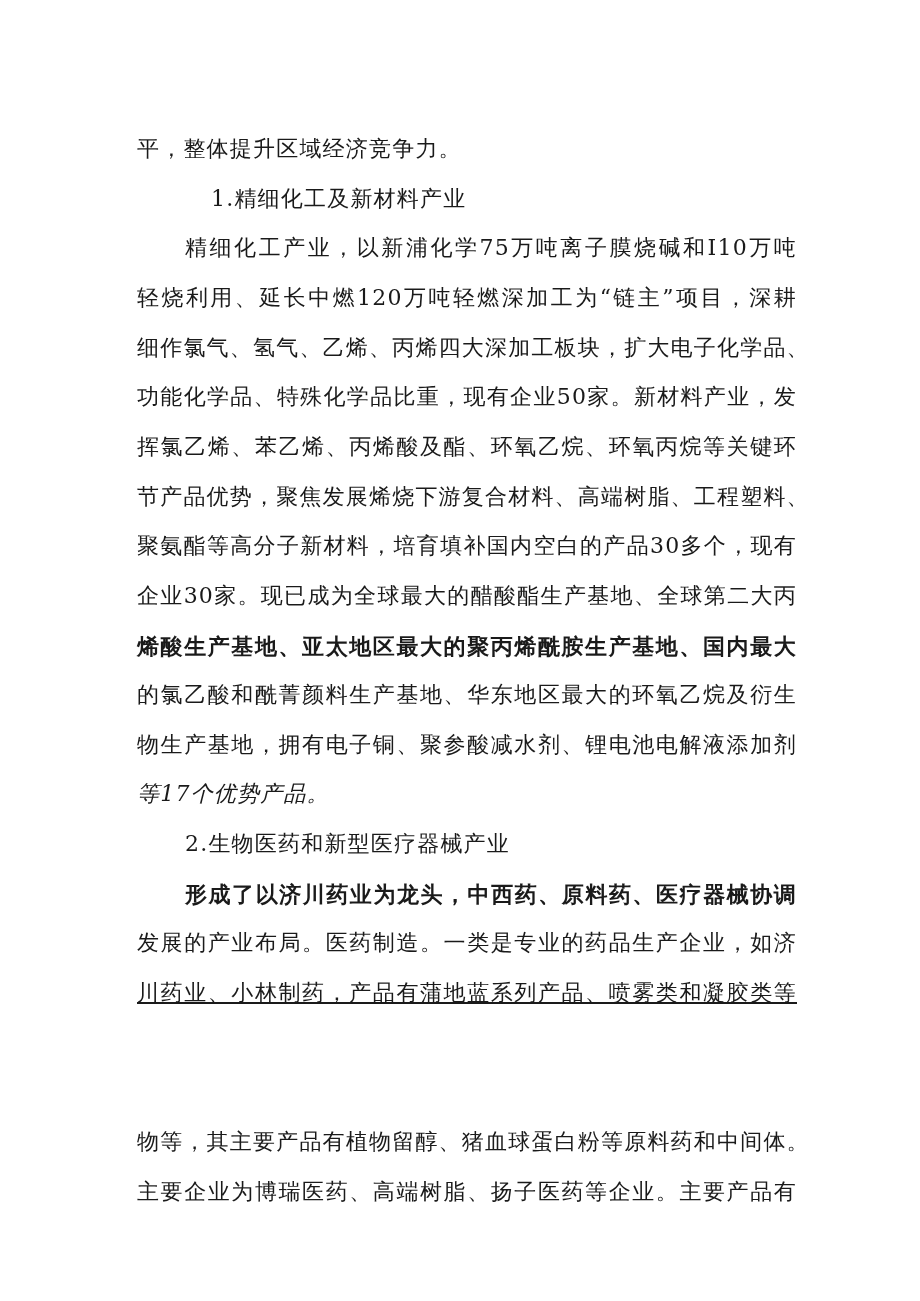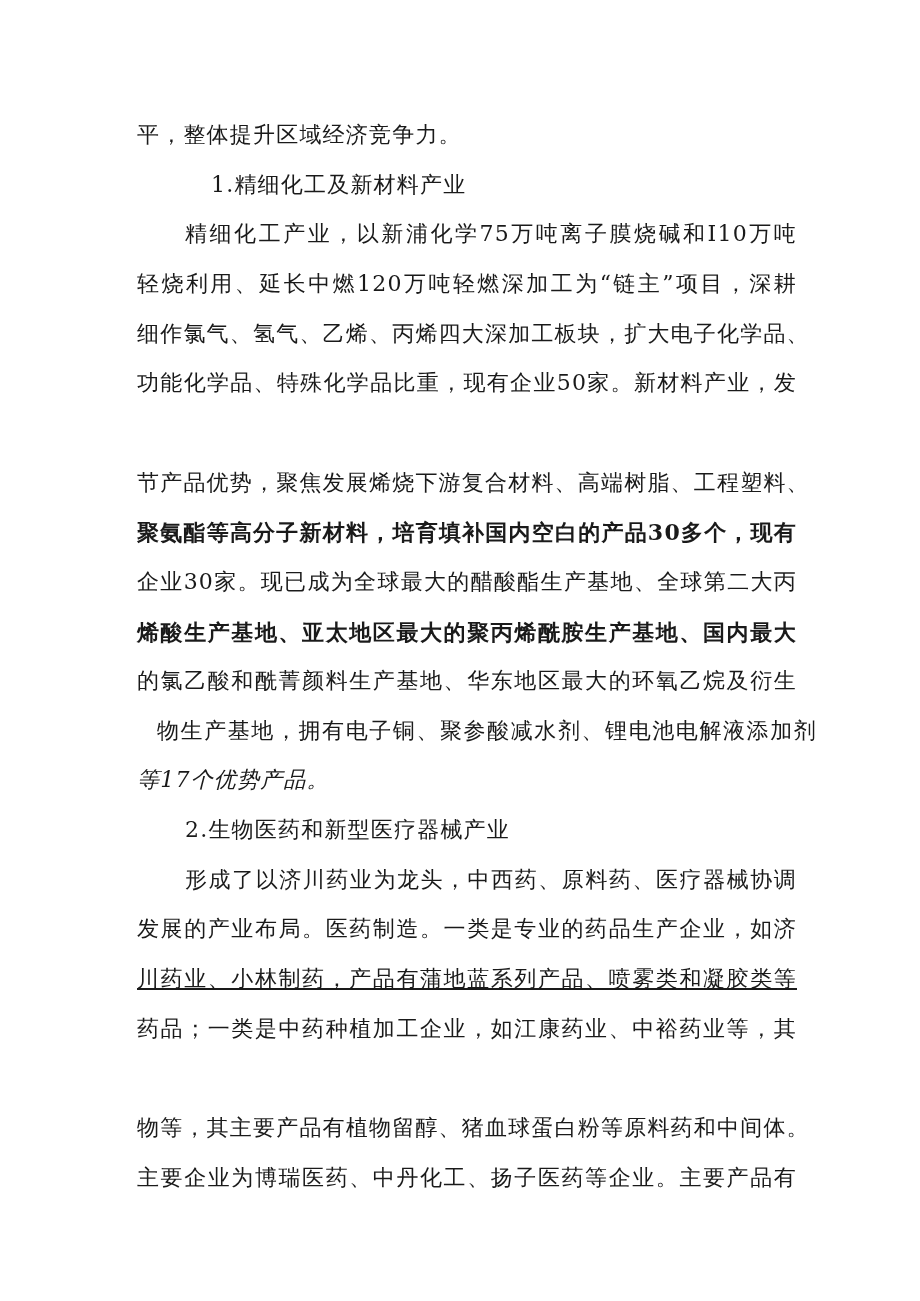--- a/index.html
+++ b/index.html
@@ -1,40 +1,40 @@
 <!DOCTYPE html>
 <html><head>
 <meta charset="utf-8">
 <style>
   html, body { margin: 0; padding: 0; background: #ffffff; }
   body { width: 920px; height: 1301px; position: relative; overflow: hidden;
          font-family: "DejaVu Serif", "Liberation Serif", serif; color: #1a1a1a; }
-  .page { position: absolute; left: 0; top: 3px; width: 920px; height: 1130px; }
+  .page { position: absolute; left: 0; top: 17px; width: 920px; height: 1130px; }
   .line { position: absolute; left: 137px; width: 660px; height: 30px; font-size: 22px; line-height: 30px;
           white-space: nowrap; letter-spacing: 1.2px; }
   .line.justify { text-align: justify; text-align-last: justify; }
   .line.indent { left: 185px; width: 612px; }
 </style>
 </head>
 <body>
 
 <div class="page">
   <div class="line" style="top: 117px;">平，整体提升区域经济竞争力。</div>
   <div class="line indent" style="top: 167px; margin-left: 26px;">1.精细化工及新材料产业</div>
   <div class="line indent justify" style="top: 216px;">精细化工产业，以新浦化学75万吨离子膜烧碱和I10万吨</div>
   <div class="line justify" style="top: 266px;">轻烧利用、延长中燃120万吨轻燃深加工为“链主”项目，深耕</div>
   <div class="line justify" style="top: 316px;">细作氯气、氢气、乙烯、丙烯四大深加工板块，扩大电子化学品、</div>
   <div class="line justify" style="top: 365px;">功能化学品、特殊化学品比重，现有企业50家。新材料产业，发</div>
+  <div class="line justify" style="top: 415px;">挥氯乙烯、苯乙烯、丙烯酸及酯、环氧乙烷、环氧丙烷等关键环</div>
   <div class="line justify" style="top: 465px;">节产品优势，聚焦发展烯烧下游复合材料、高端树脂、工程塑料、</div>
-  <div class="line justify" style="top: 514px; font-weight: bold;">聚氨酯等高分子新材料，培育填补国内空白的产品30多个，现有</div>
+  <div class="line justify" style="top: 514px;">聚氨酯等高分子新材料，培育填补国内空白的产品30多个，现有</div>
   <div class="line justify" style="top: 564px;">企业30家。现已成为全球最大的醋酸酯生产基地、全球第二大丙</div>
   <div class="line justify" style="top: 614px; font-weight: bold;">烯酸生产基地、亚太地区最大的聚丙烯酰胺生产基地、国内最大</div>
   <div class="line justify" style="top: 663px;">的氯乙酸和酰菁颜料生产基地、华东地区最大的环氧乙烷及衍生</div>
-  <div class="line justify" style="top: 713px; margin-left: 20px;">物生产基地，拥有电子铜、聚参酸减水剂、锂电池电解液添加剂</div>
+  <div class="line justify" style="top: 713px;">物生产基地，拥有电子铜、聚参酸减水剂、锂电池电解液添加剂</div>
   <div class="line" style="top: 762px; font-style: italic;">等17个优势产品。</div>
   <div class="line indent" style="top: 812px;">2.生物医药和新型医疗器械产业</div>
-  <div class="line indent justify" style="top: 862px;">形成了以济川药业为龙头，中西药、原料药、医疗器械协调</div>
+  <div class="line indent justify" style="top: 862px; font-weight: bold;">形成了以济川药业为龙头，中西药、原料药、医疗器械协调</div>
   <div class="line justify" style="top: 911px;">发展的产业布局。医药制造。一类是专业的药品生产企业，如济</div>
   <div class="line justify" style="top: 961px; text-decoration: underline;">川药业、小林制药，产品有蒲地蓝系列产品、喷雾类和凝胶类等</div>
-  <div class="line justify" style="top: 1011px;">药品；一类是中药种植加工企业，如江康药业、中裕药业等，其</div>
   <div class="line justify" style="top: 1110px;">物等，其主要产品有植物留醇、猪血球蛋白粉等原料药和中间体。</div>
-  <div class="line justify" style="top: 1160px;">主要企业为博瑞医药、中丹化工、扬子医药等企业。主要产品有</div>
+  <div class="line justify" style="top: 1160px;">主要企业为博瑞医药、高端树脂、扬子医药等企业。主要产品有</div>
 </div>
 
 </body></html>

